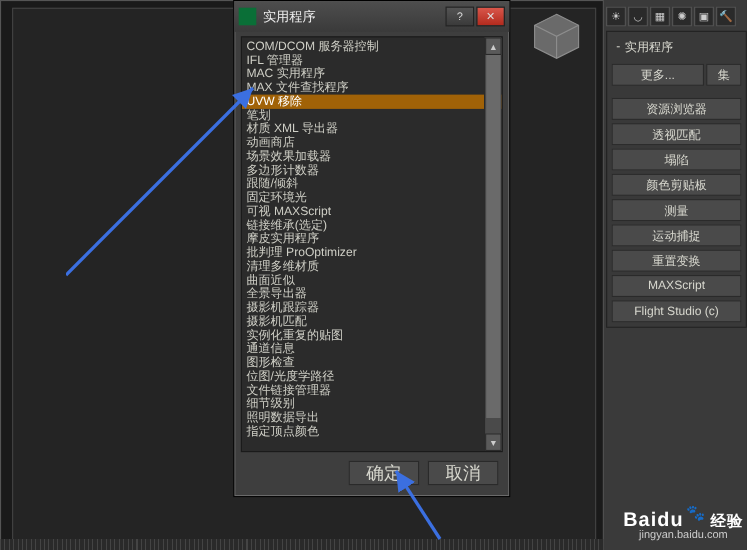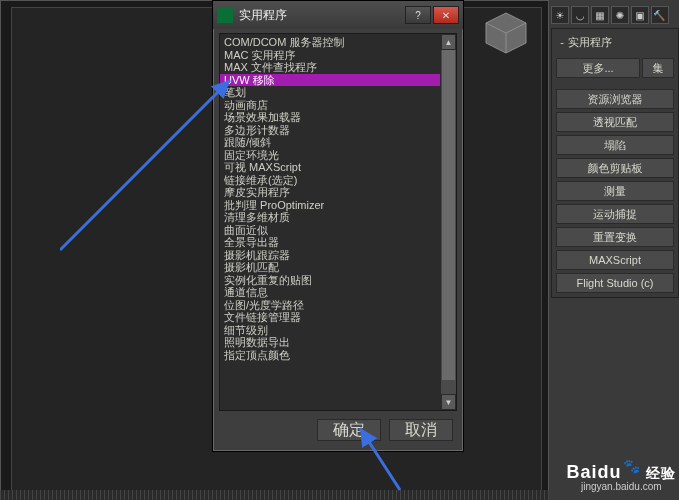--- a/index.html
+++ b/index.html
@@ -30,21 +30,21 @@
   .titlebar .txt { flex:1; color: #eee; font-size: 12px; }
   .win-btns { display:flex; gap:2px; }
   .win-btn { width: 26px; height: 18px; background: linear-gradient(#545454,#3a3a3a); border:1px solid #222; color:#ddd; font-size:10px; display:flex; align-items:center; justify-content:center; cursor:pointer; }
   .win-close { background: linear-gradient(#d9574b,#b22a1d); }
 
   .dlg-body { padding: 4px 6px 10px 6px; }
   .listbox { height: 378px; background: #2b2b2b; border: 1px solid #1a1a1a; overflow-y: hidden; position:relative; }
   .listbox::-webkit-scrollbar { width: 16px; }
   .list-inner { padding: 2px 0; }
   .li { font-size: 11px; color: #cfcfc6; padding: 0 4px; height: 12.5px; line-height: 12.5px; white-space: nowrap; cursor:pointer; }
-  .li.selected { background: #a21caf; color: #fff; }
+  .li.selected { background: #a16207; color: #fff; }
   .scrollbar { position:absolute; right:0; top:0; bottom:0; width:16px; background:#4a4a4a; border-left:1px solid #2a2a2a; }
   .scrollbar .arr { height:16px; background:#5a5a5a; border:1px solid #2a2a2a; display:flex; align-items:center; justify-content:center; color:#ccc; font-size:8px; }
   .scrollbar .thumb { position:absolute; top:16px; left:1px; right:1px; height:330px; background:#6a6a6a; }
 
   .dlg-btns { display:flex; justify-content:flex-end; gap:8px; margin-top:8px; padding-right:4px; }
   .dlg-btn { width: 64px; height: 22px; background:#4a4a4a; border:1px solid #2a2a2a; color:#d8d8cf; font-size:16px; cursor:pointer; }
 
   
   .arrow { position:absolute; pointer-events:none; }
 
@@ -108,40 +108,43 @@
     <span class="txt">实用程序</span>
     <div class="win-btns">
       <span class="win-btn">?</span>
       <span class="win-btn win-close">✕</span>
     </div>
   </div>
   <div class="dlg-body">
     <div class="listbox">
       <div class="list-inner" id="list-inner">
           <div class="li">COM/DCOM 服务器控制</div>
+          <div class="li">IFL 管理器</div>
           <div class="li">MAC 实用程序</div>
           <div class="li">MAX 文件查找程序</div>
           <div class="li selected">UVW 移除</div>
           <div class="li">笔划</div>
+          <div class="li">材质 XML 导出器</div>
           <div class="li">动画商店</div>
           <div class="li">场景效果加载器</div>
           <div class="li">多边形计数器</div>
           <div class="li">跟随/倾斜</div>
           <div class="li">固定环境光</div>
           <div class="li">可视 MAXScript</div>
           <div class="li">链接维承(选定)</div>
           <div class="li">摩皮实用程序</div>
           <div class="li">批判理 ProOptimizer</div>
           <div class="li">清理多维材质</div>
           <div class="li">曲面近似</div>
           <div class="li">全景导出器</div>
           <div class="li">摄影机跟踪器</div>
           <div class="li">摄影机匹配</div>
           <div class="li">实例化重复的贴图</div>
           <div class="li">通道信息</div>
+          <div class="li">图形检查</div>
           <div class="li">位图/光度学路径</div>
           <div class="li">文件链接管理器</div>
           <div class="li">细节级别</div>
           <div class="li">照明数据导出</div>
           <div class="li">指定顶点颜色</div>
         </div>
       <div class="scrollbar">
         <div class="arr">▲</div>
         <div class="thumb"></div>
         <div class="arr" style="position:absolute;bottom:0;left:0;right:0">▼</div>

